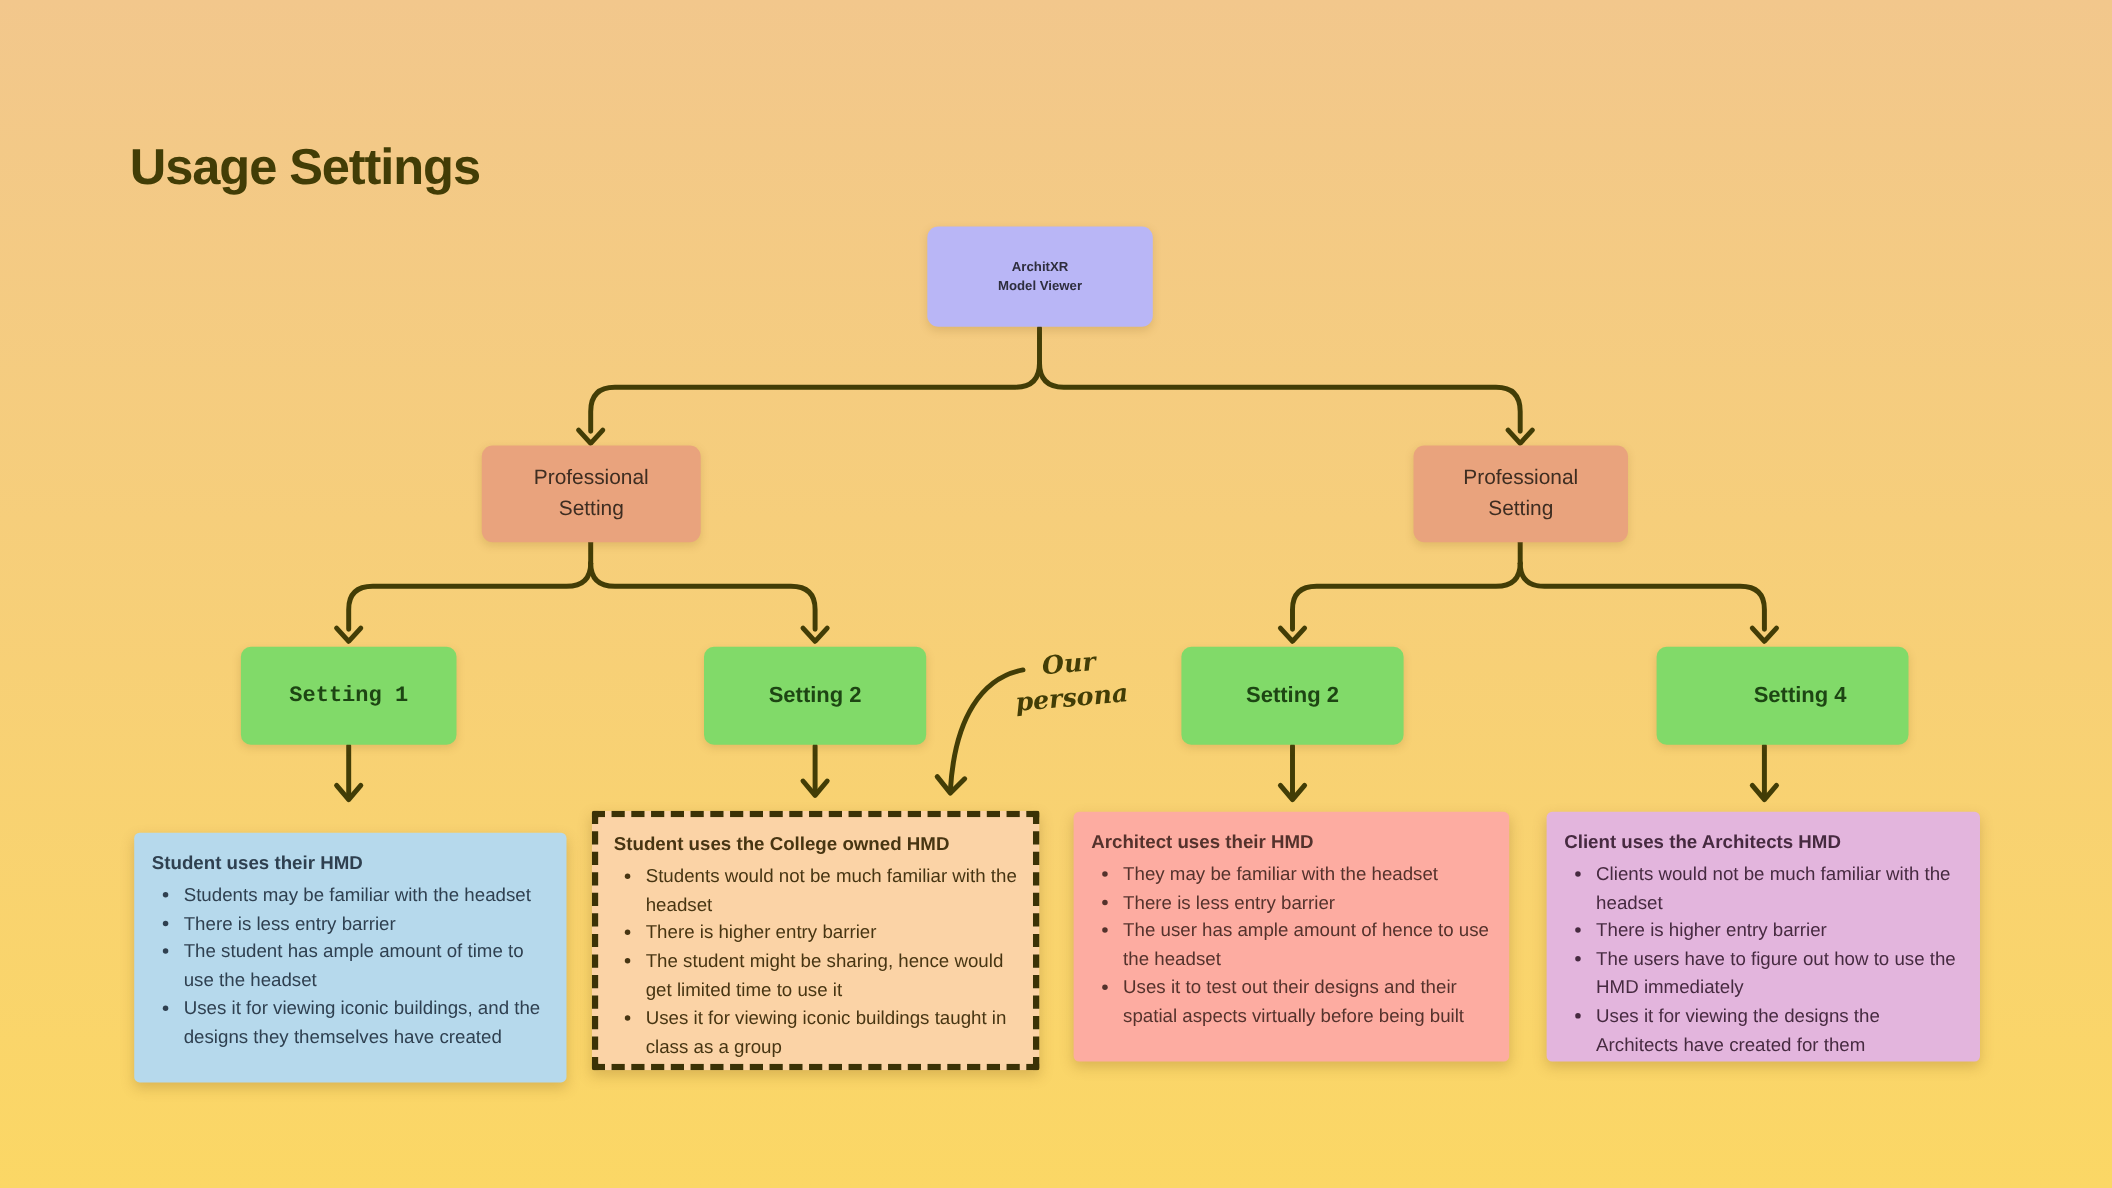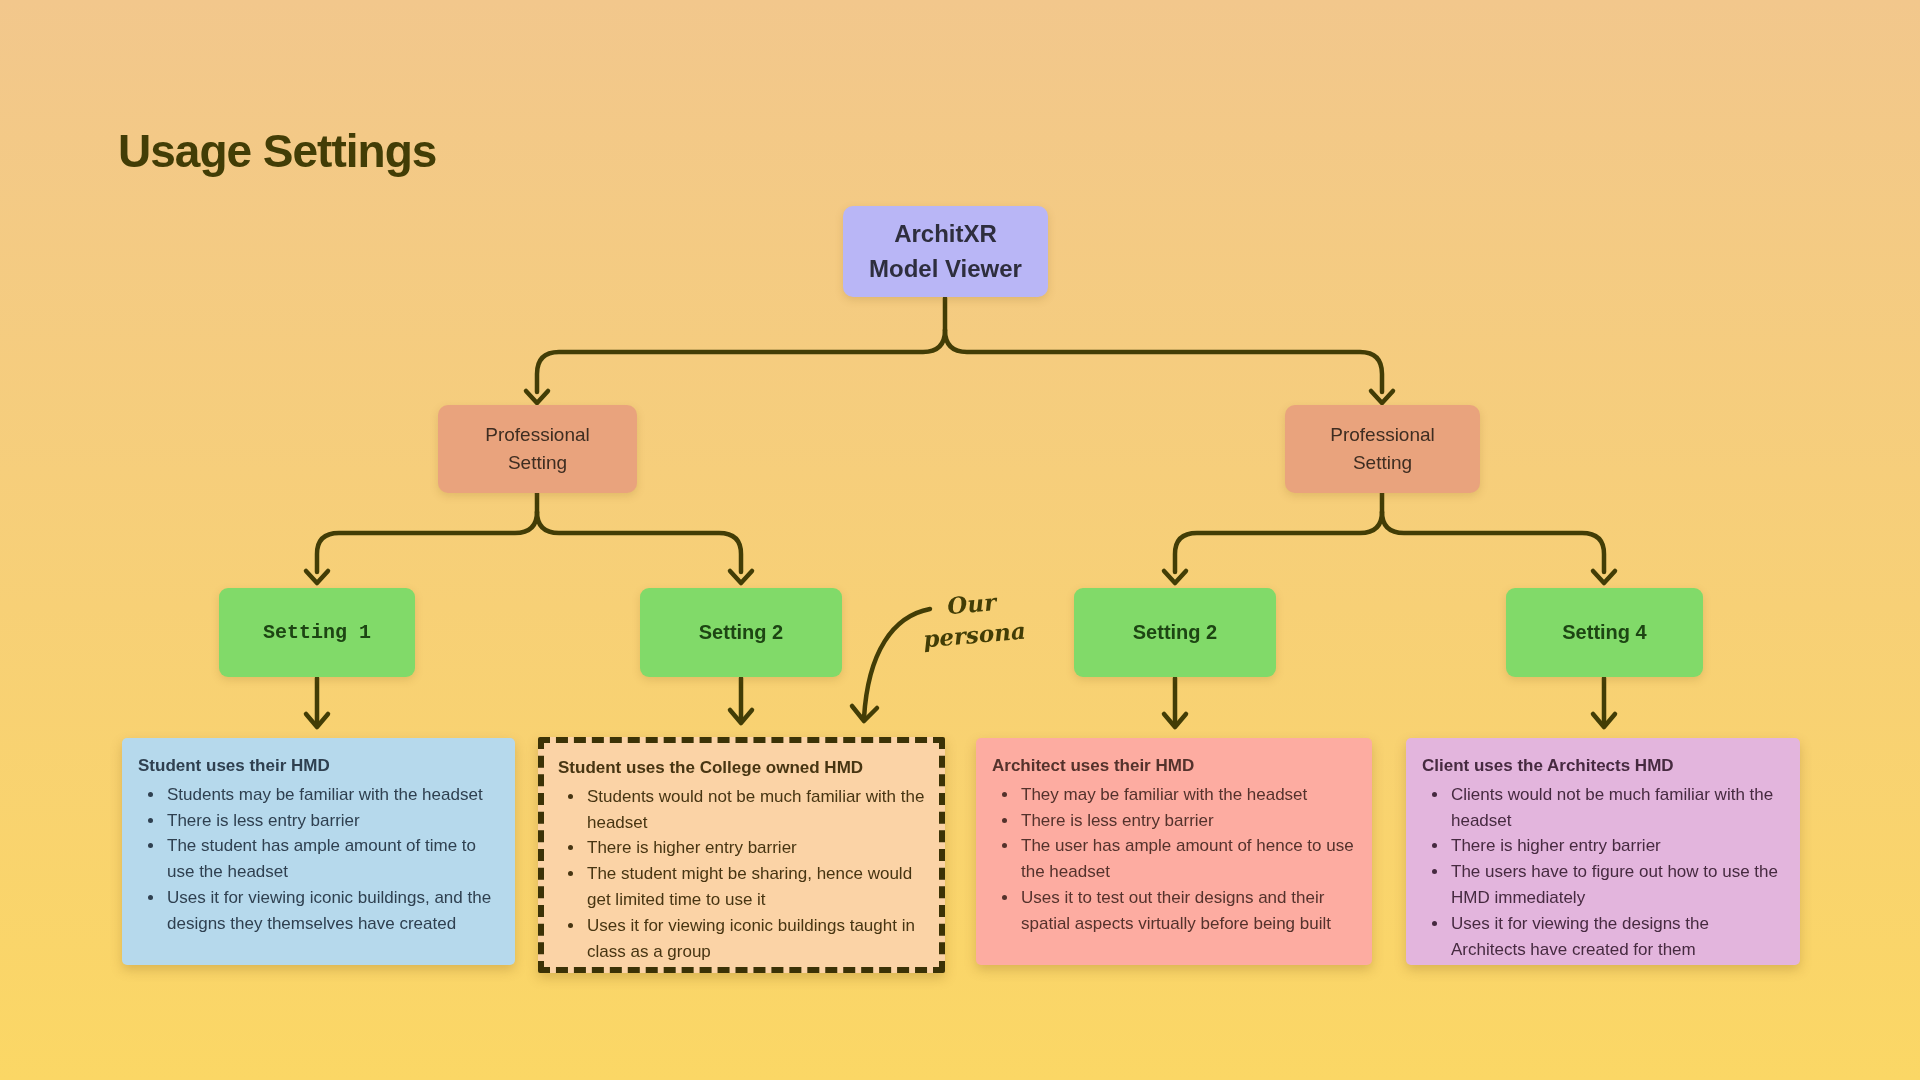--- a/index.html
+++ b/index.html
@@ -18,49 +18,49 @@
 
   .node{
     position:absolute;display:flex;align-items:center;justify-content:center;
     text-align:center;border-radius:10px;
     box-shadow:0 3px 8px rgba(130,90,25,0.18);
   }
   .node .lbl{width:100%;}
   .node-root{
     left:843px;top:206px;width:205px;height:91px;
     background:var(--root-fill);color:var(--root-text);
-    font-weight:700;font-size:24px;line-height:1.45;
+    font-weight:700;font-size:12px;line-height:1.45;
   }
   .node-branch{
     width:199px;height:88px;top:405px;
     background:var(--branch-fill);color:var(--branch-text);
     font-size:19px;line-height:1.5;
   }
   .node-branch.edu{left:438px;}
   .node-branch.pro{left:1285px;width:195px;}
   .node-setting{
     top:588px;height:89px;border-radius:9px;
     background:var(--setting-fill);color:var(--setting-text);
     font-weight:700;font-size:20px;
   }
   .node-setting.s1{left:219px;width:196px;font-family:Liberation Mono, monospace;}
   .node-setting.s2{left:640px;width:202px;}
   .node-setting.s3{left:1074px;width:202px;}
-  .node-setting.s4{left:1506px;width:197px;}
+  .node-setting.s4{left:1506px;width:197px;padding-left:32px;}
 
   .card{
     position:absolute;top:738px;height:227px;box-sizing:border-box;
     border-radius:5px;padding:15px 16px 10px 16px;
     font-size:17px;line-height:1.52;
     box-shadow:0 5px 12px rgba(125,85,20,0.25);
   }
   .card .card-title{font-weight:700;margin:0;}
   .card ul{margin:3px 0 0 0;padding-left:27px;}
   .card li{margin:0;padding-left:2px;}
-  .card1{left:122px;width:393px;background:var(--card1-fill);color:var(--card1-text);}
+  .card1{left:122px;width:393px;background:var(--card1-fill);color:var(--card1-text);margin-top:19px;}
   .card2{
     left:538px;width:407px;height:236px;top:737px;
     background:var(--card2-fill);color:var(--card2-text);
     border:6px dashed var(--card2-border);border-radius:2px;
     padding:12px 14px 8px 14px;
   }
   .card3{left:976px;width:396px;background:var(--card3-fill);color:var(--card3-text);}
   .card4{left:1406px;width:394px;background:var(--card4-fill);color:var(--card4-text);}
 
   .connector-layer{position:absolute;left:0;top:0;width:1920px;height:1080px;pointer-events:none;}

